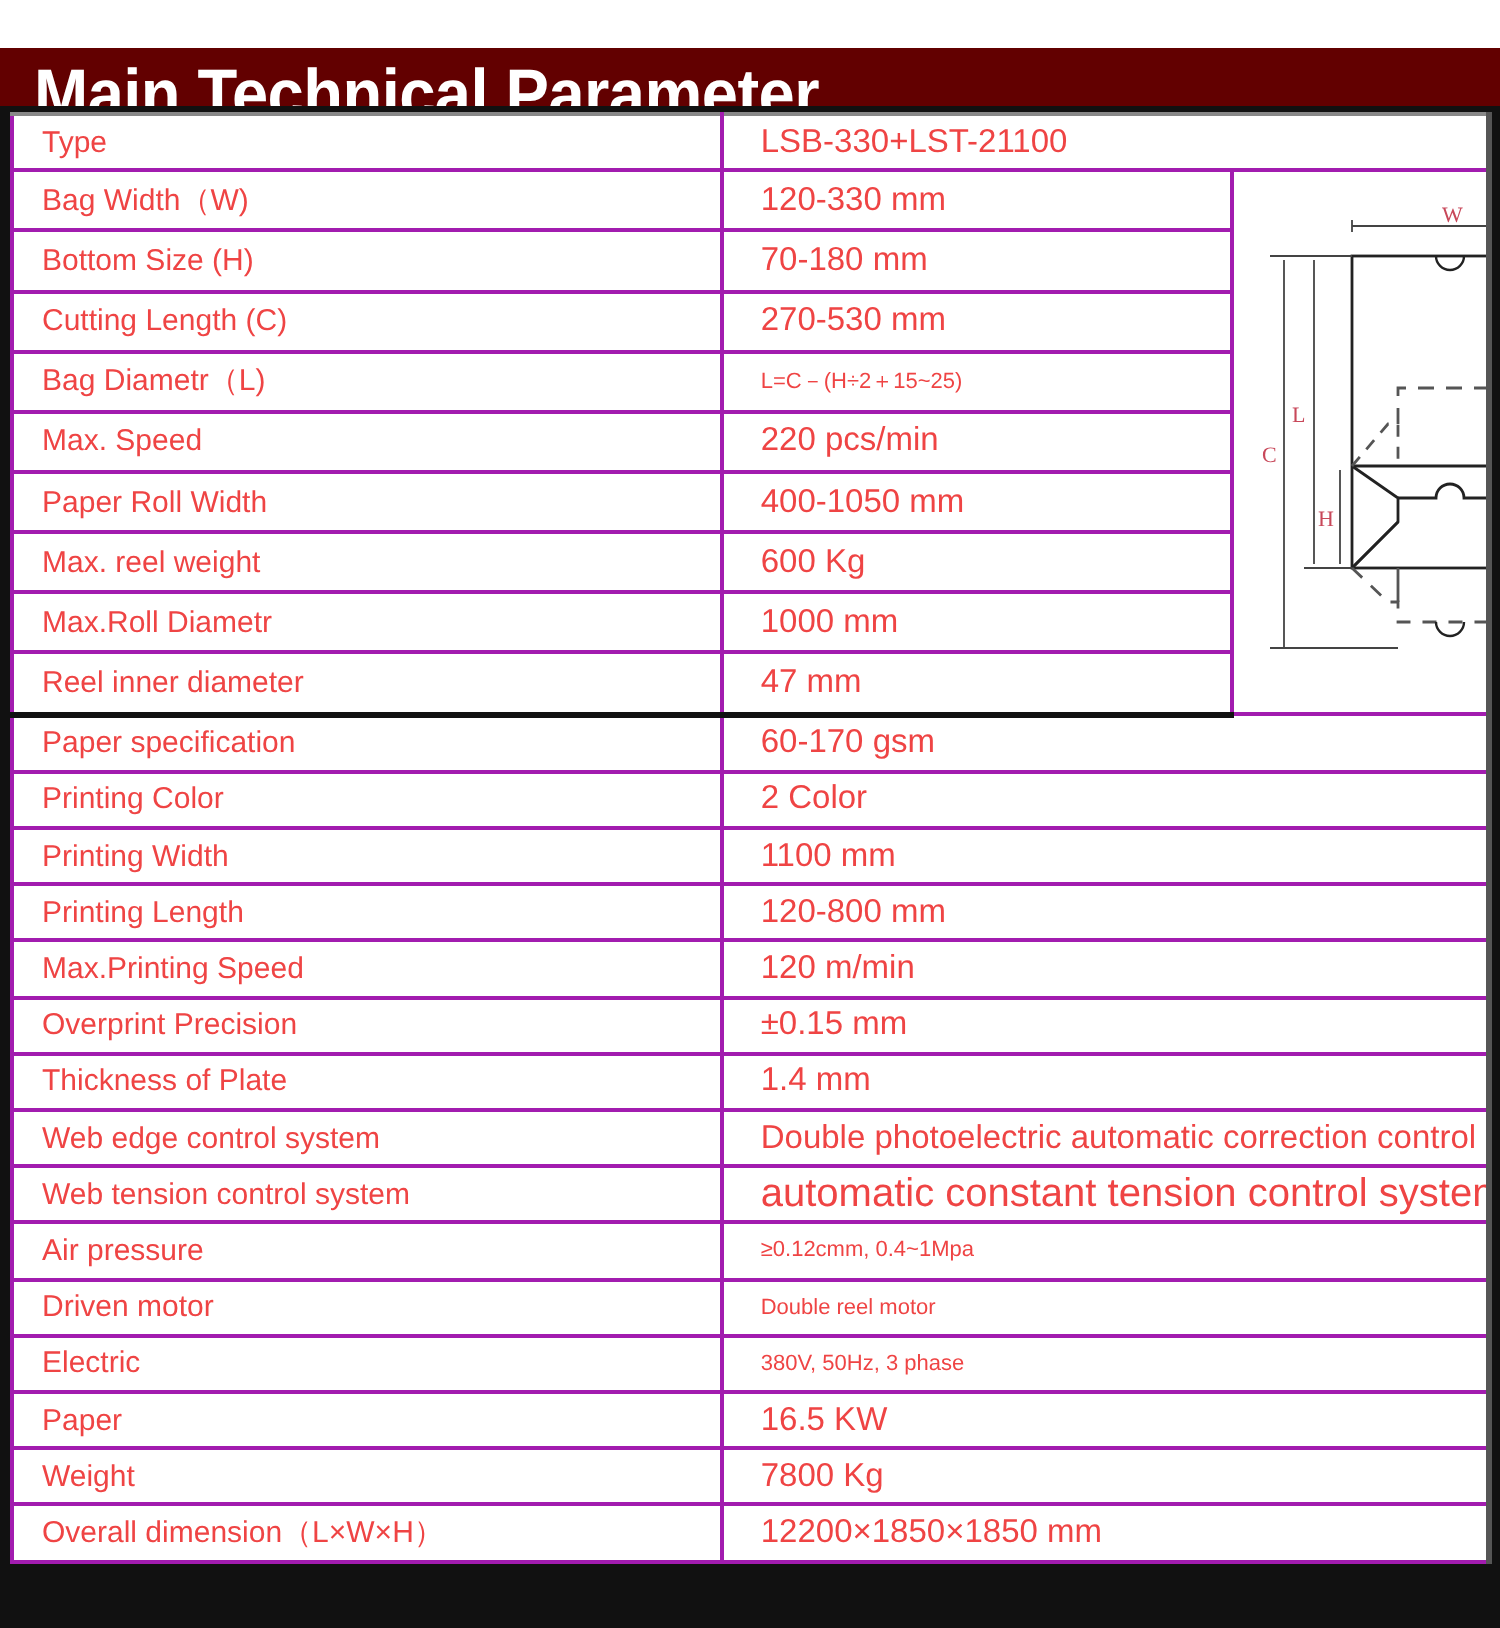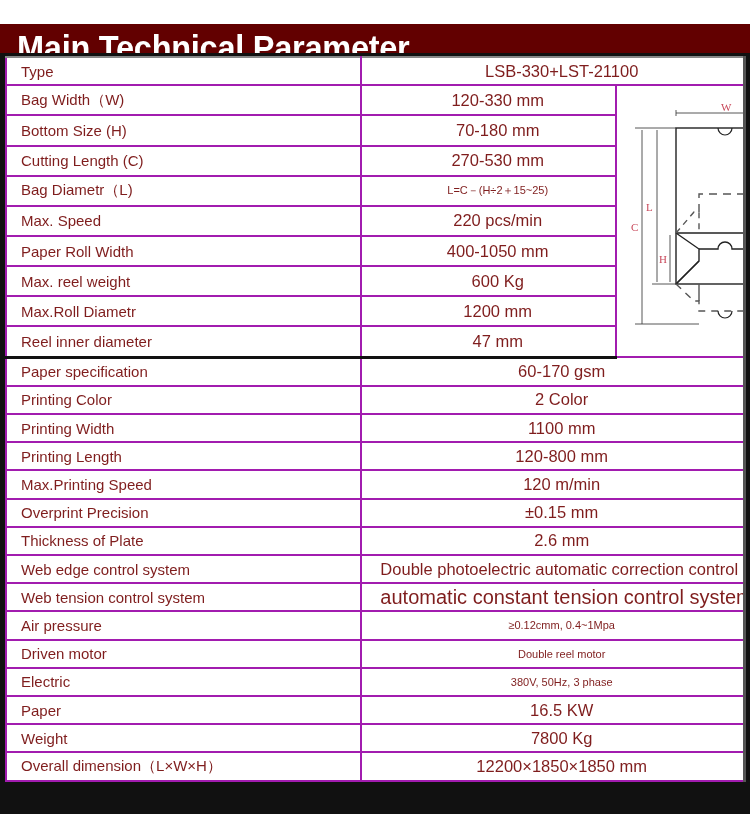--- a/index.html
+++ b/index.html
@@ -19,25 +19,25 @@
     position: absolute; left: 0; top: 53px; width: 750px; height: 761px;
     background: #111; box-sizing: border-box;
   }
   table.spec {
     position: absolute; left: 5px; top: 56px;
     border-collapse: collapse; table-layout: fixed;
     width: 741px; background: #fff;
   }
   table.spec td {
     border: 2px solid #a21caf; height: 26.2px; padding: 0;
-    font-size: 15.5px; color: #7f1d1d; white-space: nowrap; overflow: hidden;
+    font-size: 15.5px; color: #ef4444; white-space: nowrap; overflow: hidden;
     vertical-align: middle;
   }
   table.spec td.label { padding-left: 14px; width: 225px; font-size: 15px; }
-  table.spec td.value { padding-left: 18px; width: 153px; font-size: 16.5px; text-align: center; }
+  table.spec td.value { padding-left: 18px; width: 153px; font-size: 16.5px; }
   table.spec td.value.small { font-size: 11px; }
   table.spec tr.first td { border-top-color: #888; }
   table.spec td.diagram { padding: 0; vertical-align: top; position: relative; border-right: 3px solid #555; }
   table.spec td.rightcol { border-right: 3px solid #555; }
   .diagram svg { display: block; }
   tr.thick td { border-bottom: 3px solid #111; }
 </style>
 </head>
 <body>
 
@@ -144,21 +144,21 @@
   <tr>
     <td class="label">Paper Roll Width</td>
     <td class="value">400-1050 mm</td>
   </tr>
   <tr>
     <td class="label">Max. reel weight</td>
     <td class="value">600 Kg</td>
   </tr>
   <tr>
     <td class="label">Max.Roll Diametr</td>
-    <td class="value">1200 mm</td>
+    <td class="value">1000 mm</td>
   </tr>
   <tr class="thick">
     <td class="label">Reel inner diameter</td>
     <td class="value">47 mm</td>
   </tr>
   <tr>
     <td class="label">Paper specification</td>
     <td class="value rightcol" colspan="2">60-170 gsm</td>
   </tr>
   <tr>
@@ -176,21 +176,21 @@
   <tr>
     <td class="label">Max.Printing Speed</td>
     <td class="value rightcol" colspan="2">120 m/min</td>
   </tr>
   <tr>
     <td class="label">Overprint Precision</td>
     <td class="value rightcol" colspan="2">±0.15 mm</td>
   </tr>
   <tr>
     <td class="label">Thickness of Plate</td>
-    <td class="value rightcol" colspan="2">2.6 mm</td>
+    <td class="value rightcol" colspan="2">1.4 mm</td>
   </tr>
   <tr>
     <td class="label">Web edge control system</td>
     <td class="value rightcol" colspan="2">Double photoelectric automatic correction control system</td>
   </tr>
   <tr>
     <td class="label">Web tension control system</td>
     <td class="value small rightcol" colspan="2" style="font-size:20px">automatic constant tension control system</td>
   </tr>
   <tr>

